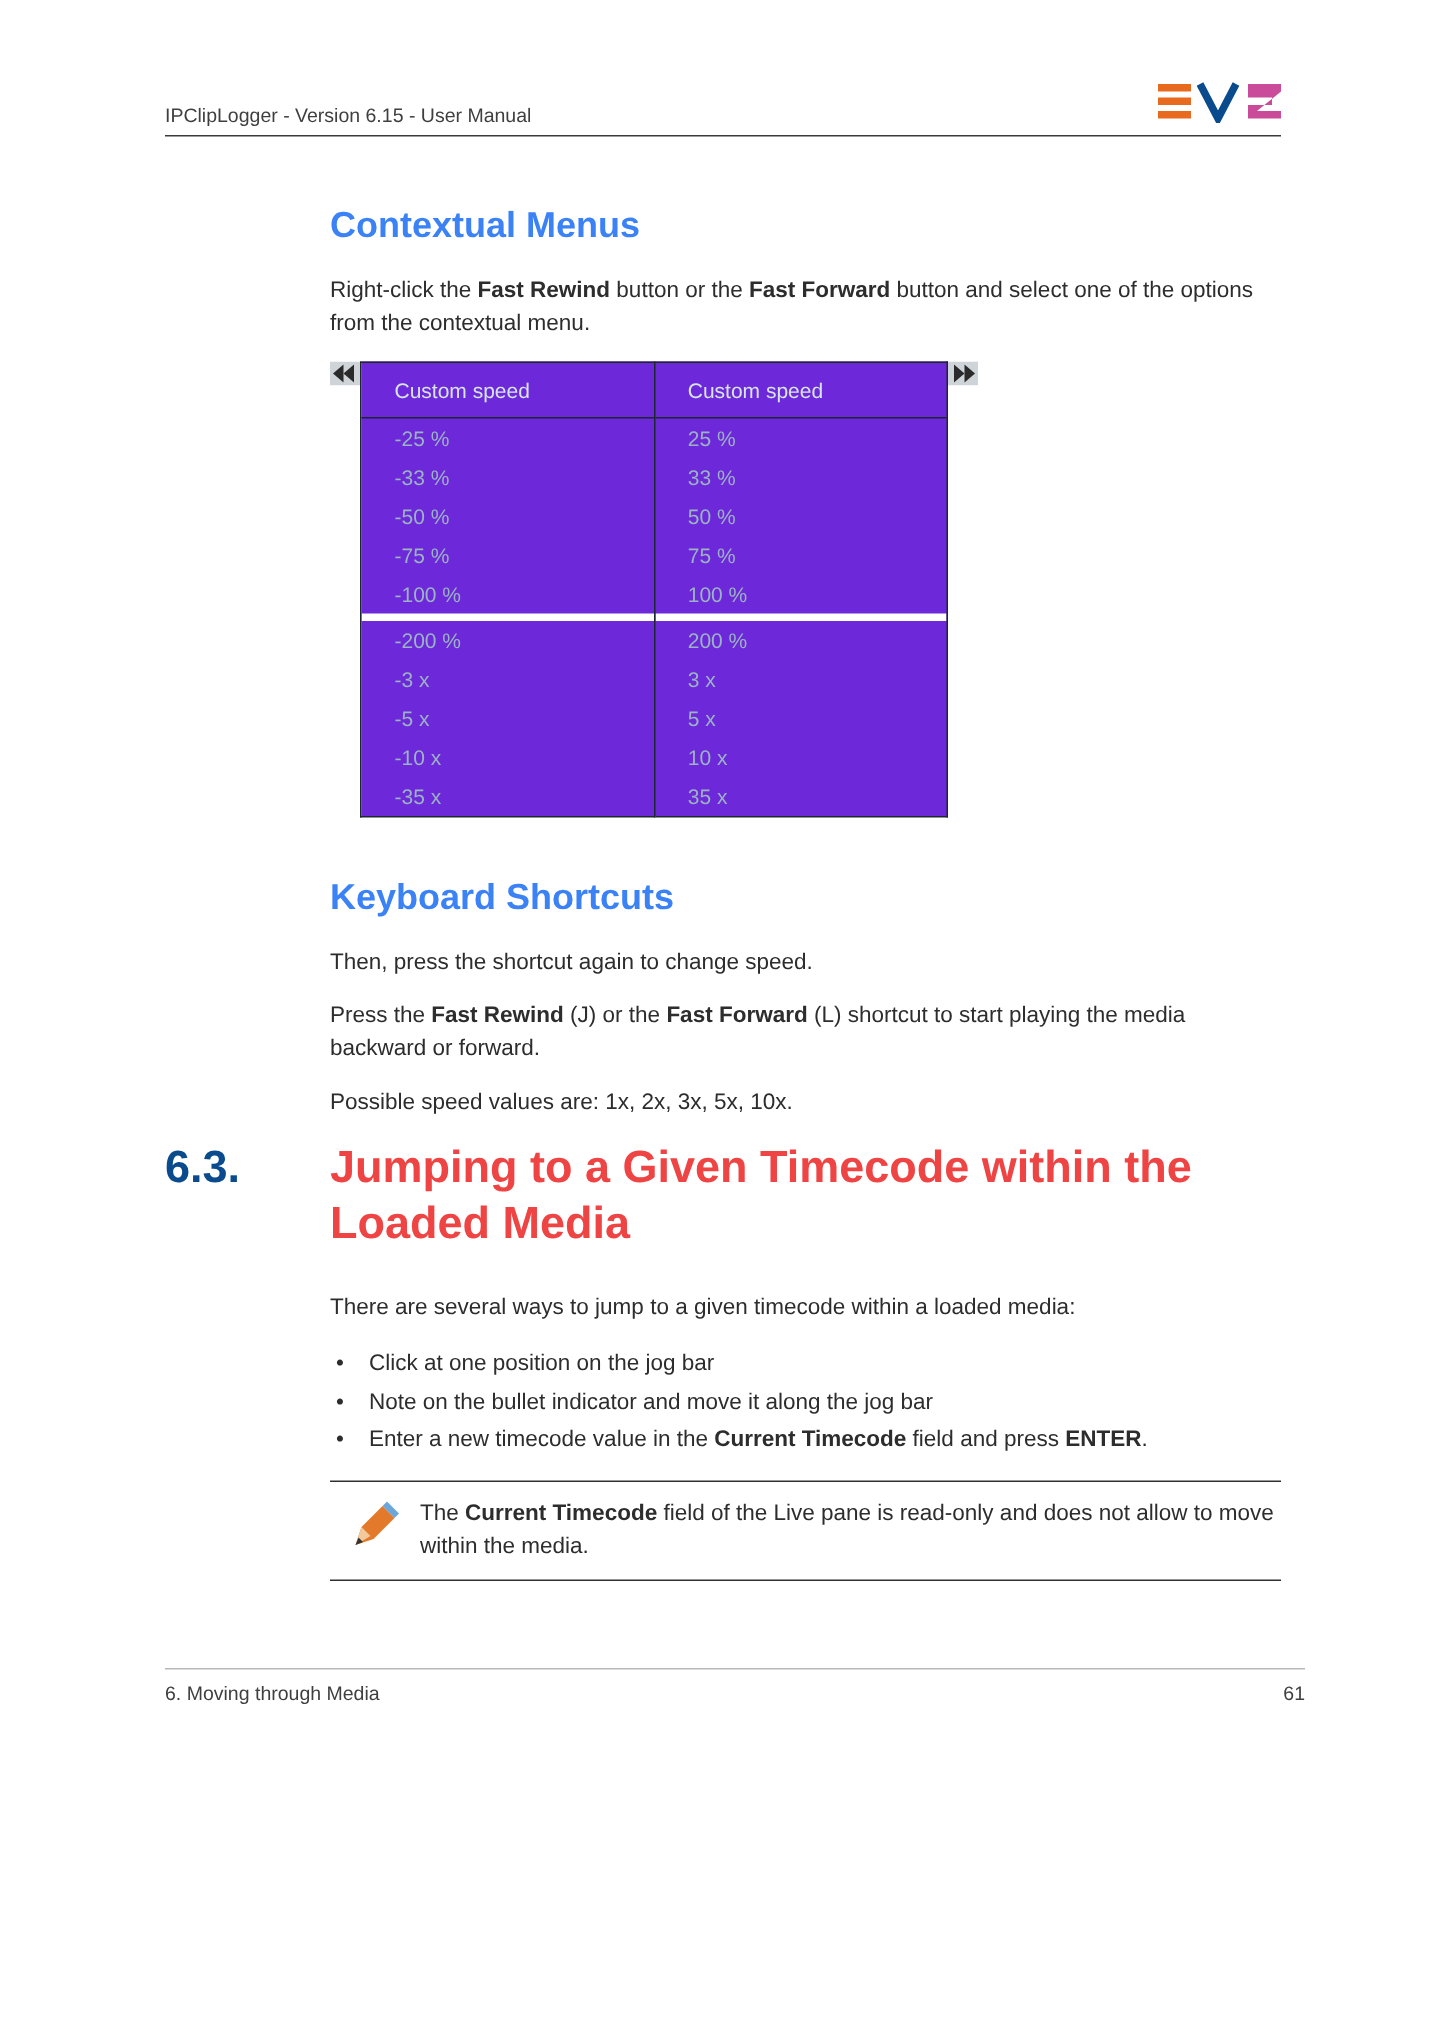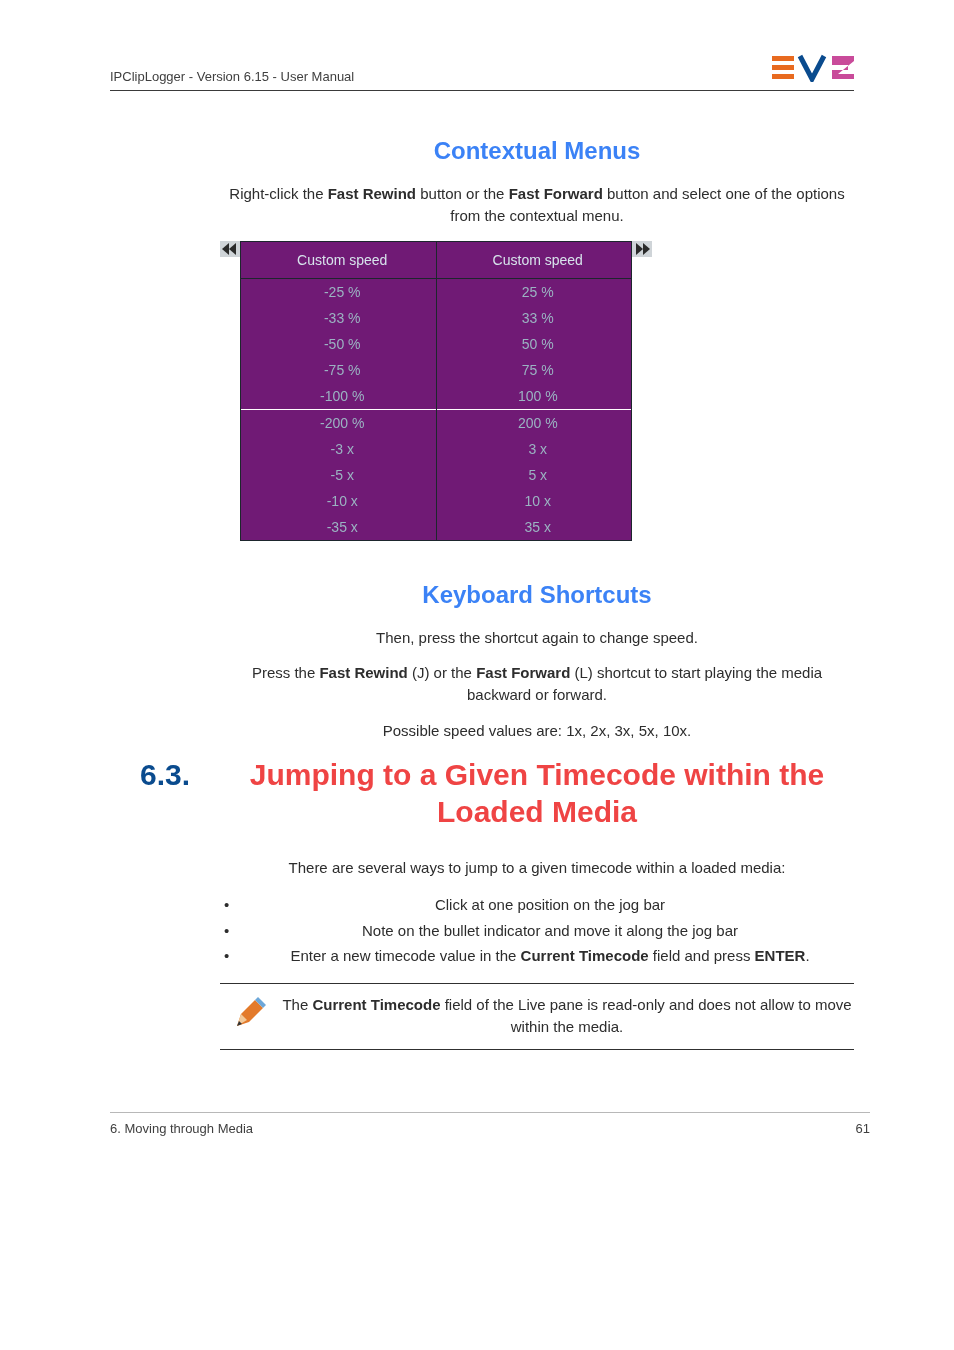--- a/index.html
+++ b/index.html
@@ -11,21 +11,20 @@
     font-family: Arial, Helvetica, sans-serif;
     color: #333333;
     position: relative;
   }
   .page {
     position: relative;
     width: 954px;
     height: 1206px;
     box-sizing: border-box;
     padding: 54px 100px 0 110px;
-    text-align: center;
   }
   .header-row {
     display: flex;
     align-items: flex-end;
     justify-content: space-between;
     border-bottom: 1.5px solid #3a3a3a;
     padding-bottom: 6px;
     margin-bottom: 46px;
   }
   .header-text {
@@ -58,37 +57,37 @@
   table.menus {
     border-collapse: collapse;
     width: 432px;
   }
   table.menus td {
     padding: 0;
     vertical-align: top;
   }
   .menu-col {
     width: 196px;
-    background: #701a75;
+    background: #6d28d9;
     border: 1px solid #1d262d;
   }
   .icon-cell {
     width: 20px;
     background: #ffffff;
     vertical-align: top;
   }
   .menu-header {
     color: #d7e4ec;
     font-size: 14px;
     padding: 10px 14px 10px 22px;
     border-bottom: 1px solid #1d262d;
     font-family: "Segoe UI", Arial, sans-serif;
   }
   .menu-group {
-    border-bottom: 1px solid #ffffff;
+    border-bottom: 5px solid #ffffff;
   }
   .menu-item {
     color: #9bb3c2;
     font-size: 14px;
     padding: 5px 14px 5px 22px;
     font-family: "Segoe UI", Arial, sans-serif;
   }
   .rewind-icon, .forward-icon {
     display: inline-block;
     width: 20px;

